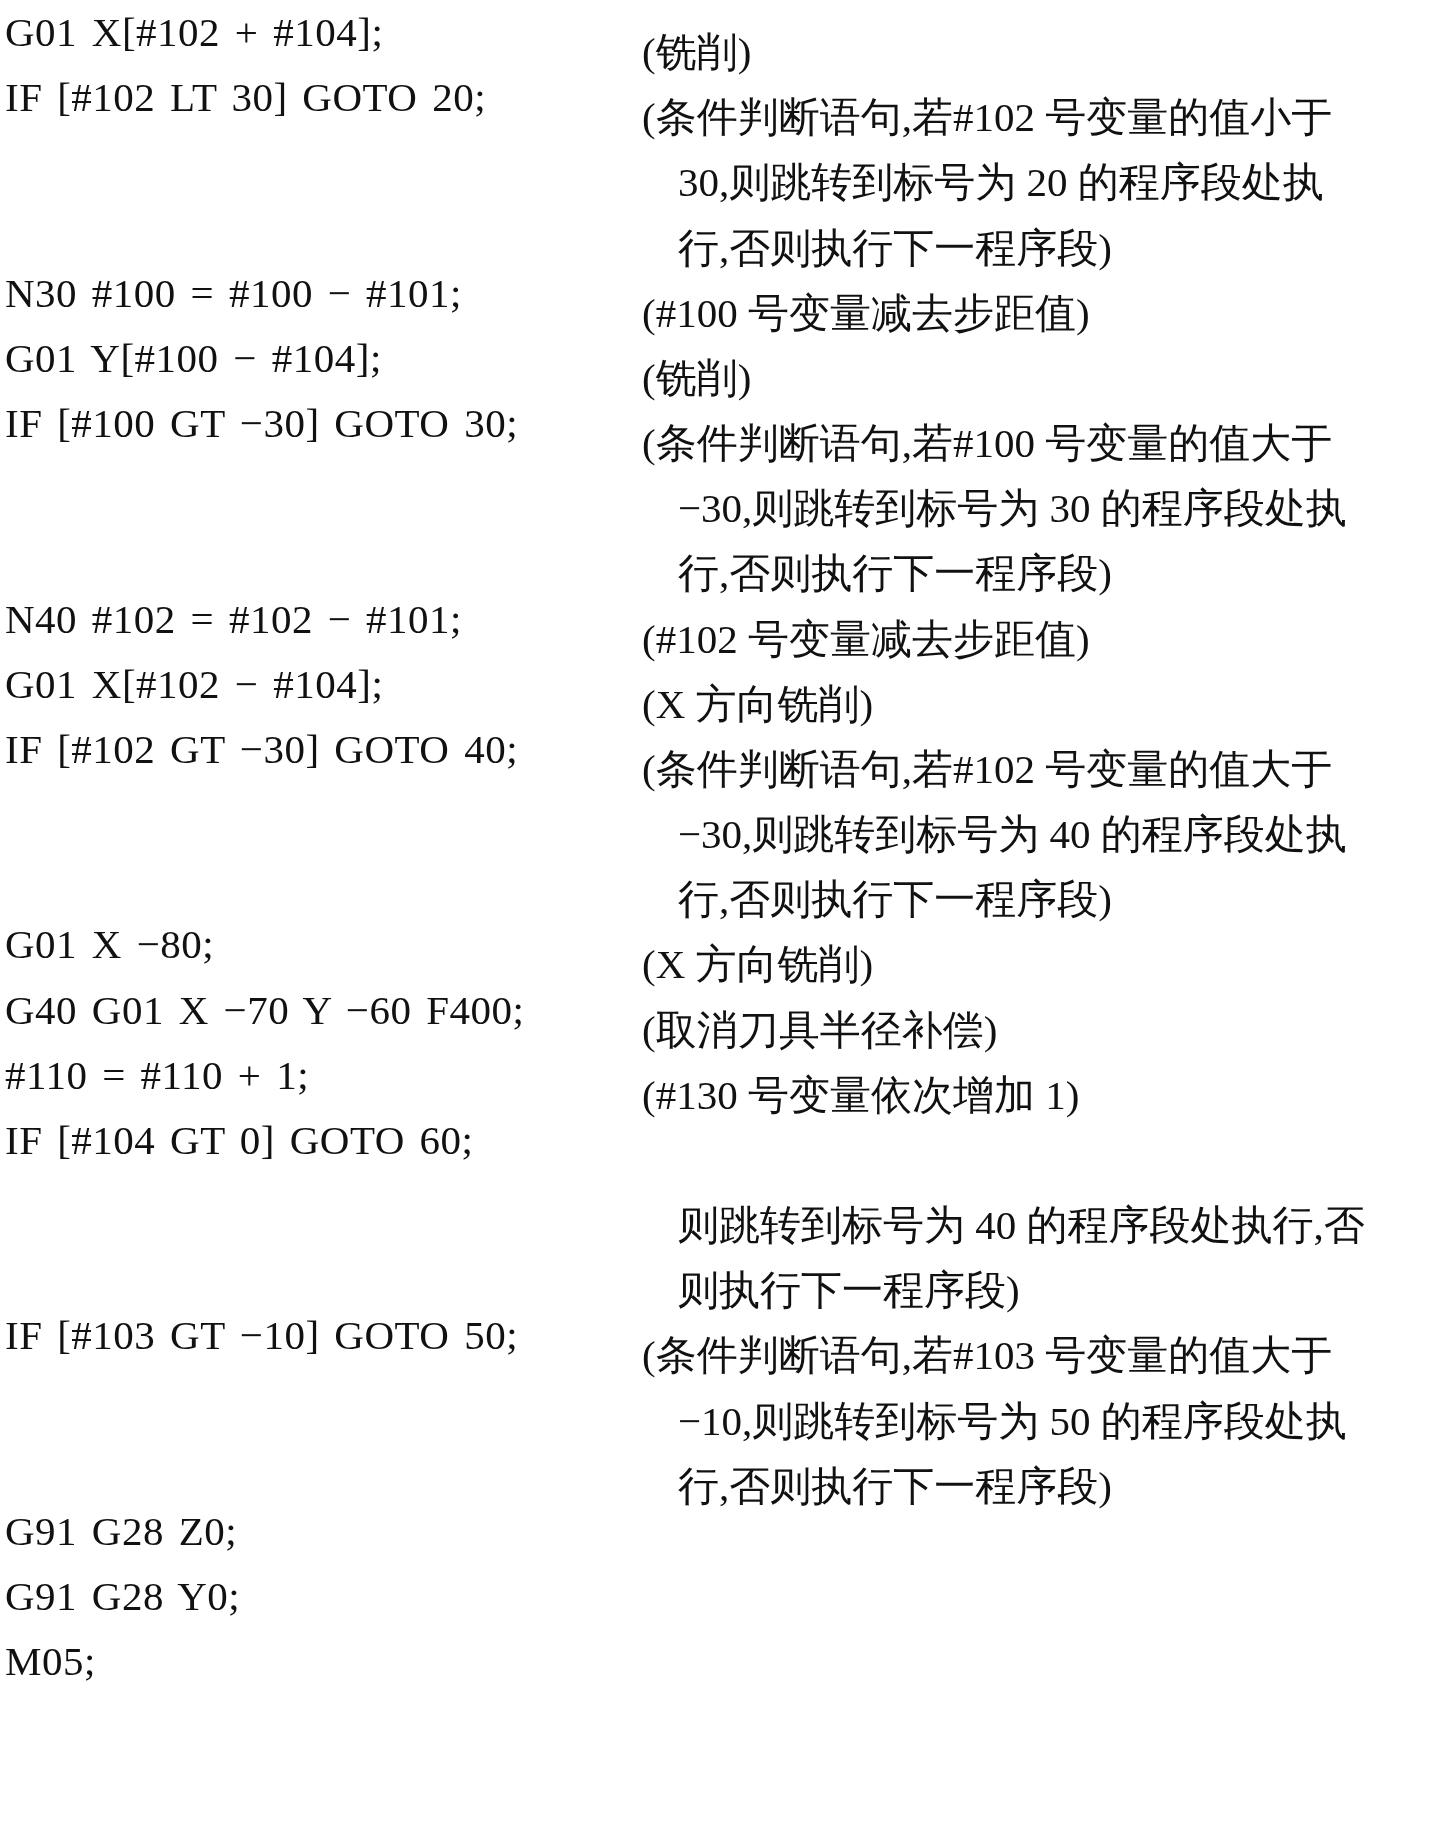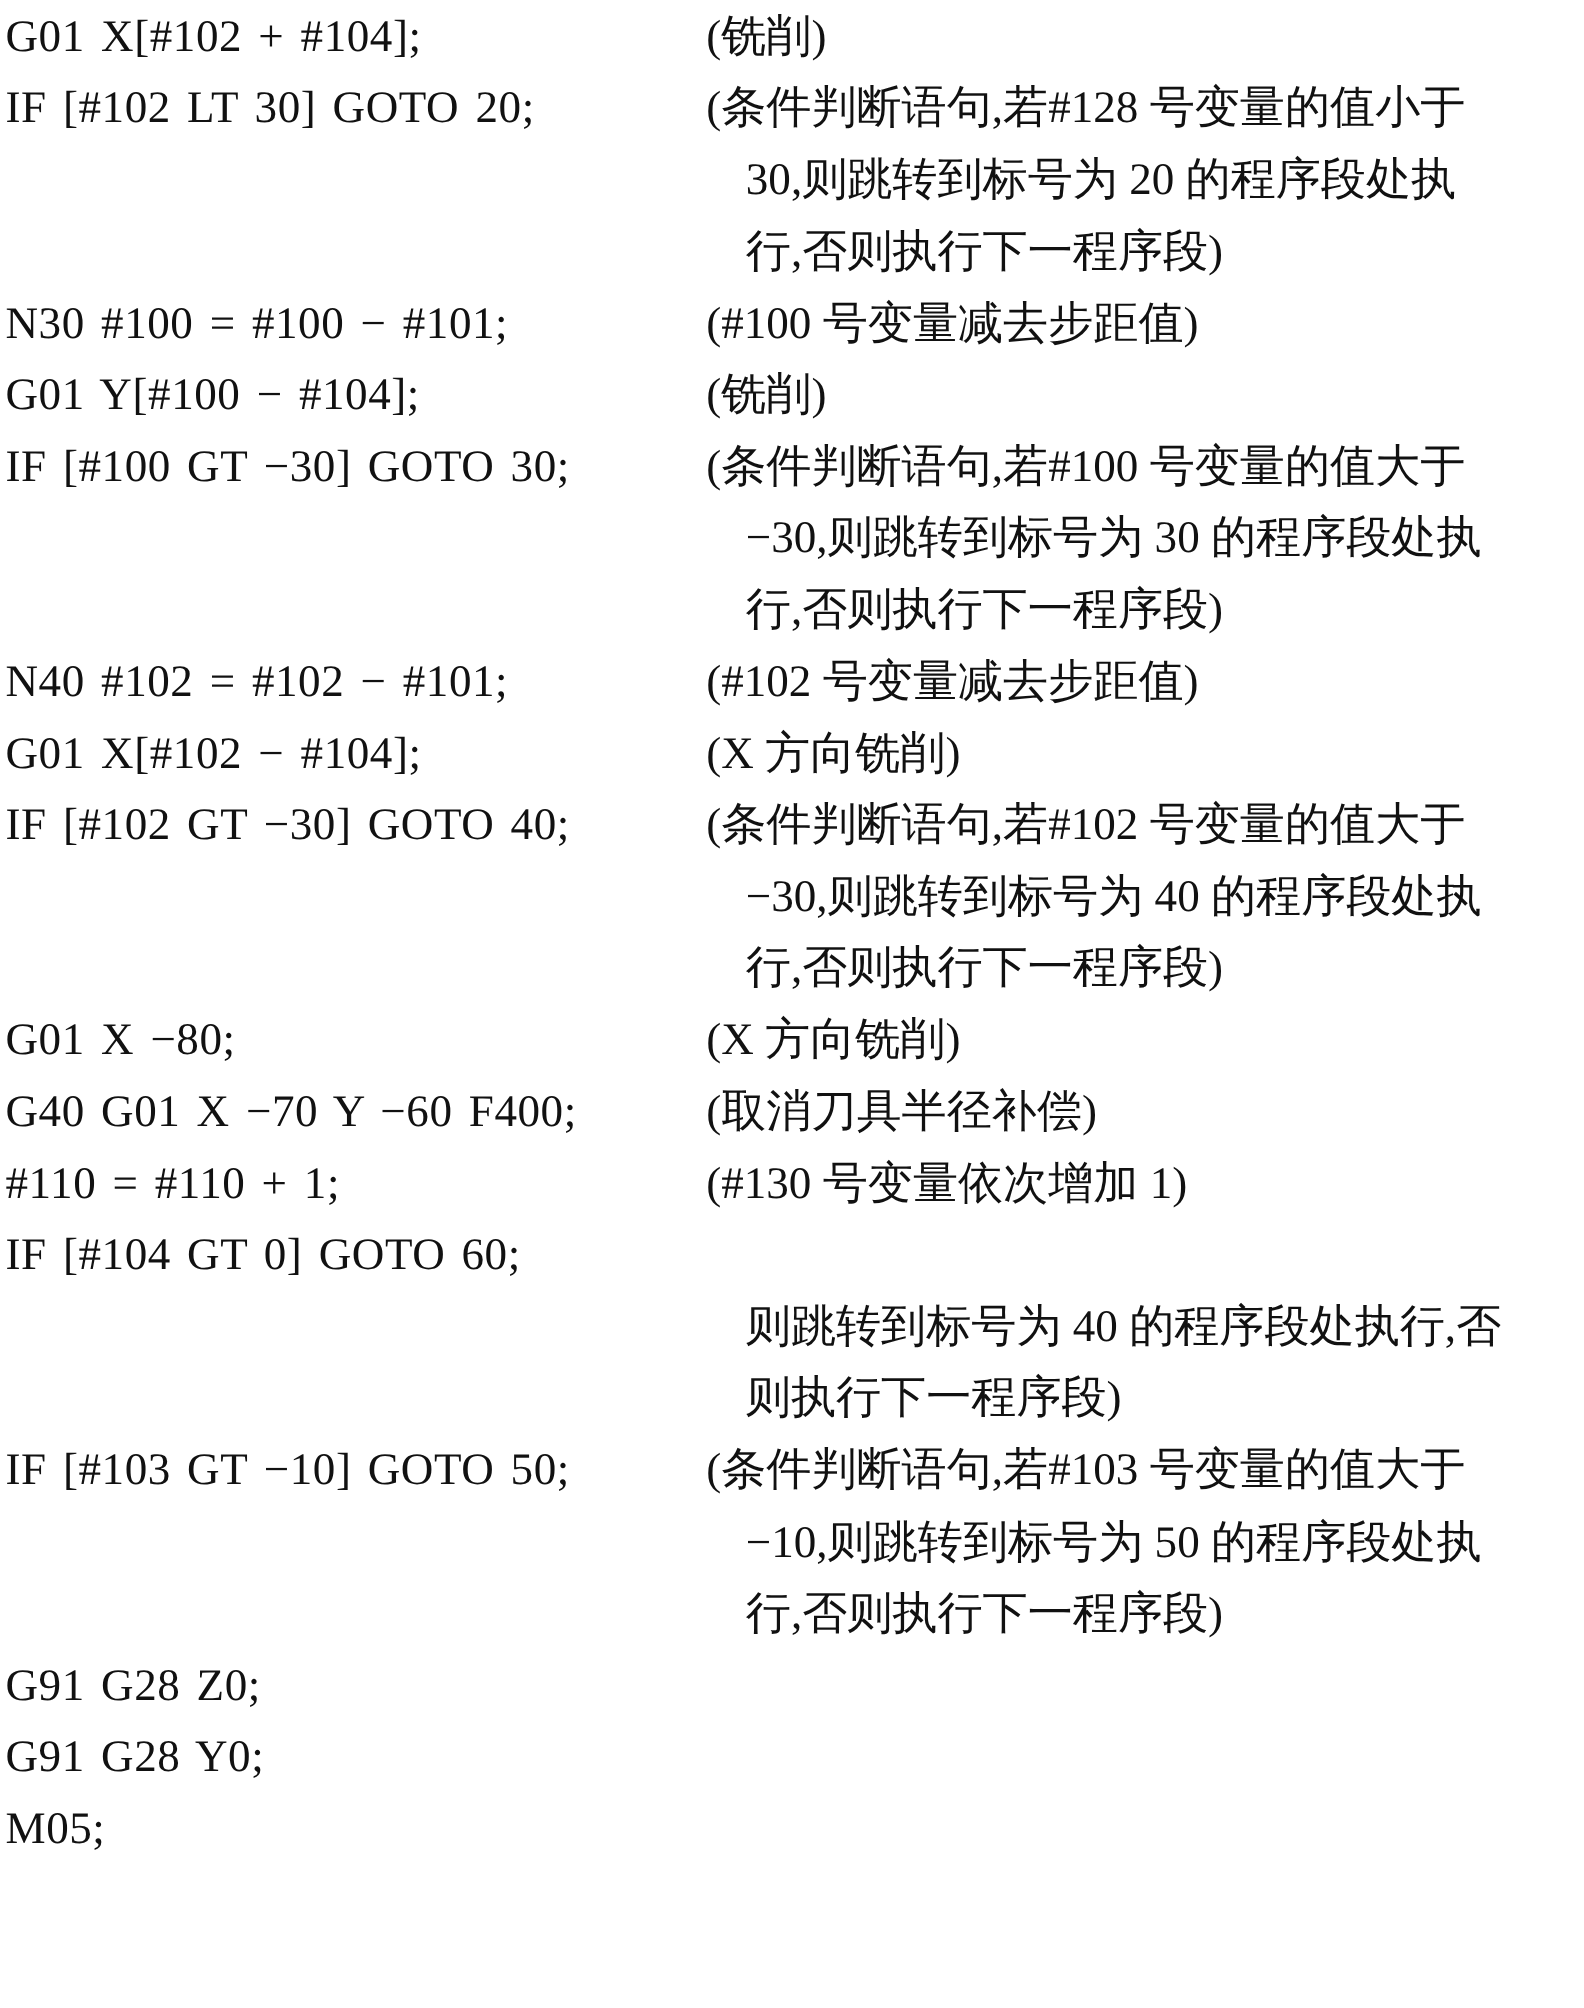--- a/index.html
+++ b/index.html
@@ -21,37 +21,38 @@
   }
   .code {
     position: absolute;
     left: 5px;
     word-spacing: 4px;
     letter-spacing: 0.5px;
   }
   .comment {
     position: absolute;
     left: 642px;
+    margin-top: 20px;
   }
   .comment.indent {
     left: 678px;
   }
 </style>
 </head>
 <body>
 
 <div class="page">
   <div id="listing">
       <div class="row">
         <span class="code">G01 X[#102 + #104];</span>
         <span class="comment">(铣削)</span>
       </div>
       <div class="row">
         <span class="code">IF [#102 LT 30] GOTO 20;</span>
-        <span class="comment">(条件判断语句,若#128 号变量的值小于</span>
+        <span class="comment">(条件判断语句,若#102 号变量的值小于</span>
       </div>
       <div class="row">
         <span class="comment indent">30,则跳转到标号为 20 的程序段处执</span>
       </div>
       <div class="row">
         <span class="comment indent">行,否则执行下一程序段)</span>
       </div>
       <div class="row">
         <span class="code">N30 #100 = #100 − #101;</span>
         <span class="comment">(#100 号变量减去步距值)</span>

